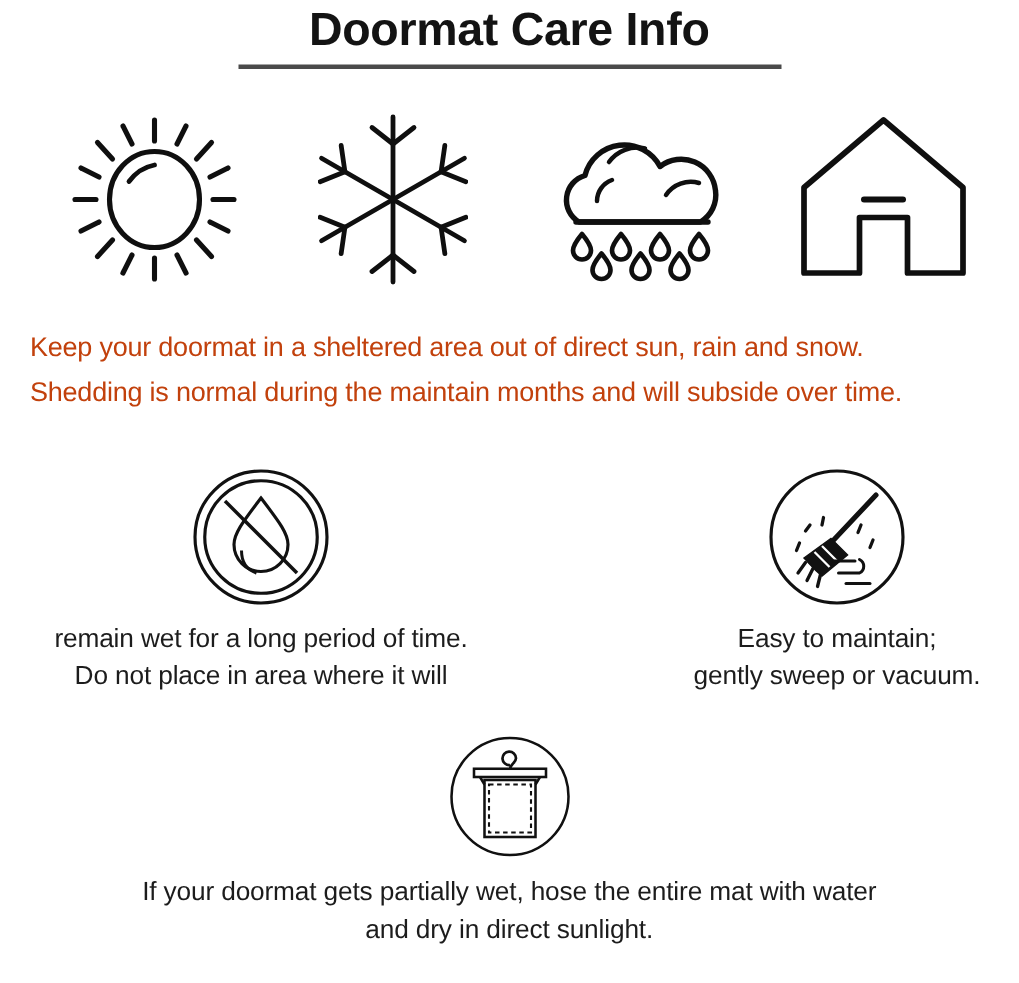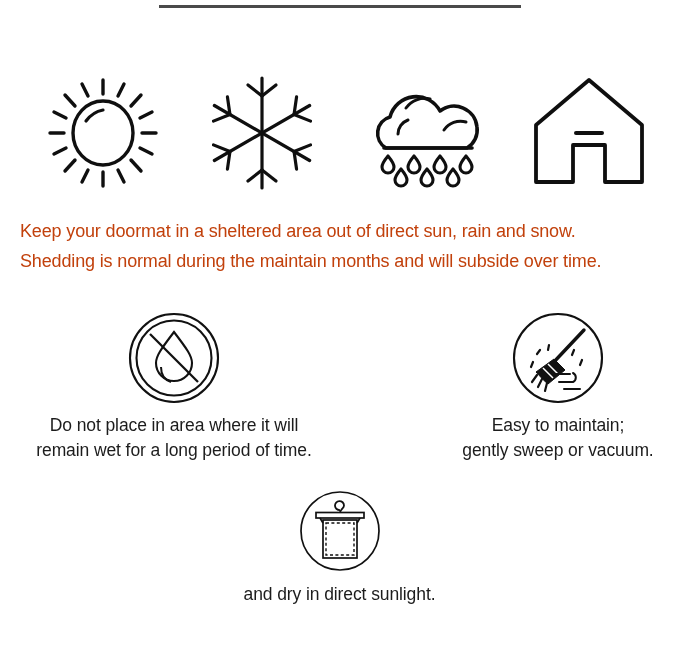--- a/index.html
+++ b/index.html
@@ -111,20 +111,21 @@
     line-height: 25px;
     color: #1c1c1c;
     letter-spacing: -0.1px;
   }
   .bottom-caption .line { display: block; white-space: nowrap; }
 </style>
 </head>
 <body>
 
 <div class="title-block">
+  <h1 class="title">Doormat Care Info</h1>
   <div class="title-rule"></div>
 </div>
 
 <div class="icon-row">
 
   <div class="icon-slot" style="left:48px;">
     <svg width="110" height="122" viewBox="0 0 110 122">
       <g fill="none" stroke="#0f0f0f" stroke-width="3.4" stroke-linecap="round">
         <ellipse cx="55" cy="61" rx="30" ry="32"></ellipse>
         <path d="M38 49 a28 30 0 0 1 17 -11" stroke-width="3.2"></path>
@@ -224,22 +225,22 @@
     <svg class="circle-icon" width="92" height="92" viewBox="0 0 92 92">
       <g fill="none" stroke="#111111" stroke-width="2.1">
         <circle cx="46" cy="46" r="44"></circle>
         <circle cx="46" cy="46" r="37.5"></circle>
         <path d="M46 20 c13 17 18 24 18 31 a18 18 0 0 1 -36 0 c0 -7 5 -14 18 -31 Z"></path>
         <path d="M33 55 c0 8 4 13 10 15" stroke-width="2"></path>
         <line x1="22" y1="22" x2="70" y2="70" stroke-width="2.3"></line>
       </g>
     </svg>
     <div class="pair-caption">
+      <span class="line">remain wet for a long period of time.</span>
       <span class="line">Do not place in area where it will</span>
-      <span class="line">remain wet for a long period of time.</span>
     </div>
   </div>
 
   <div class="pair-col right">
     <svg class="circle-icon" width="92" height="92" viewBox="0 0 92 92">
       <circle cx="46" cy="46" r="44" fill="none" stroke="#111111" stroke-width="2.1"></circle>
       <g stroke="#111111" fill="#111111">
         <line x1="72" y1="18" x2="40" y2="52" stroke-width="3.4" stroke-linecap="round" fill="none"></line>
         <path d="M42 47 L53 58 L36 72 C30 67 27 63 24 60 Z"></path>
         <g stroke="#ffffff" stroke-width="1.5" fill="none">
@@ -278,15 +279,16 @@
     <g fill="none" stroke="#111111" stroke-width="1.7">
       <circle cx="41" cy="41" r="39"></circle>
       <path d="M41 20 a4.5 4.5 0 1 1 4 -4.5 c0 3 -4 4 -4 7.5" stroke-width="1.8"></path>
       <rect x="17" y="22.5" width="48" height="5.5"></rect>
       <path d="M21 28 L24 33 M61 28 L58 33"></path>
       <rect x="24" y="30" width="34" height="38"></rect>
       <rect x="27" y="33" width="28" height="32" stroke-dasharray="3 2.4" stroke-width="1.4"></rect>
     </g>
   </svg>
   <div class="bottom-caption">
+    <span class="line">If your doormat gets partially wet, hose the entire mat with water</span>
     <span class="line">and dry in direct sunlight.</span>
   </div>
 </div>
 
 </body></html>

